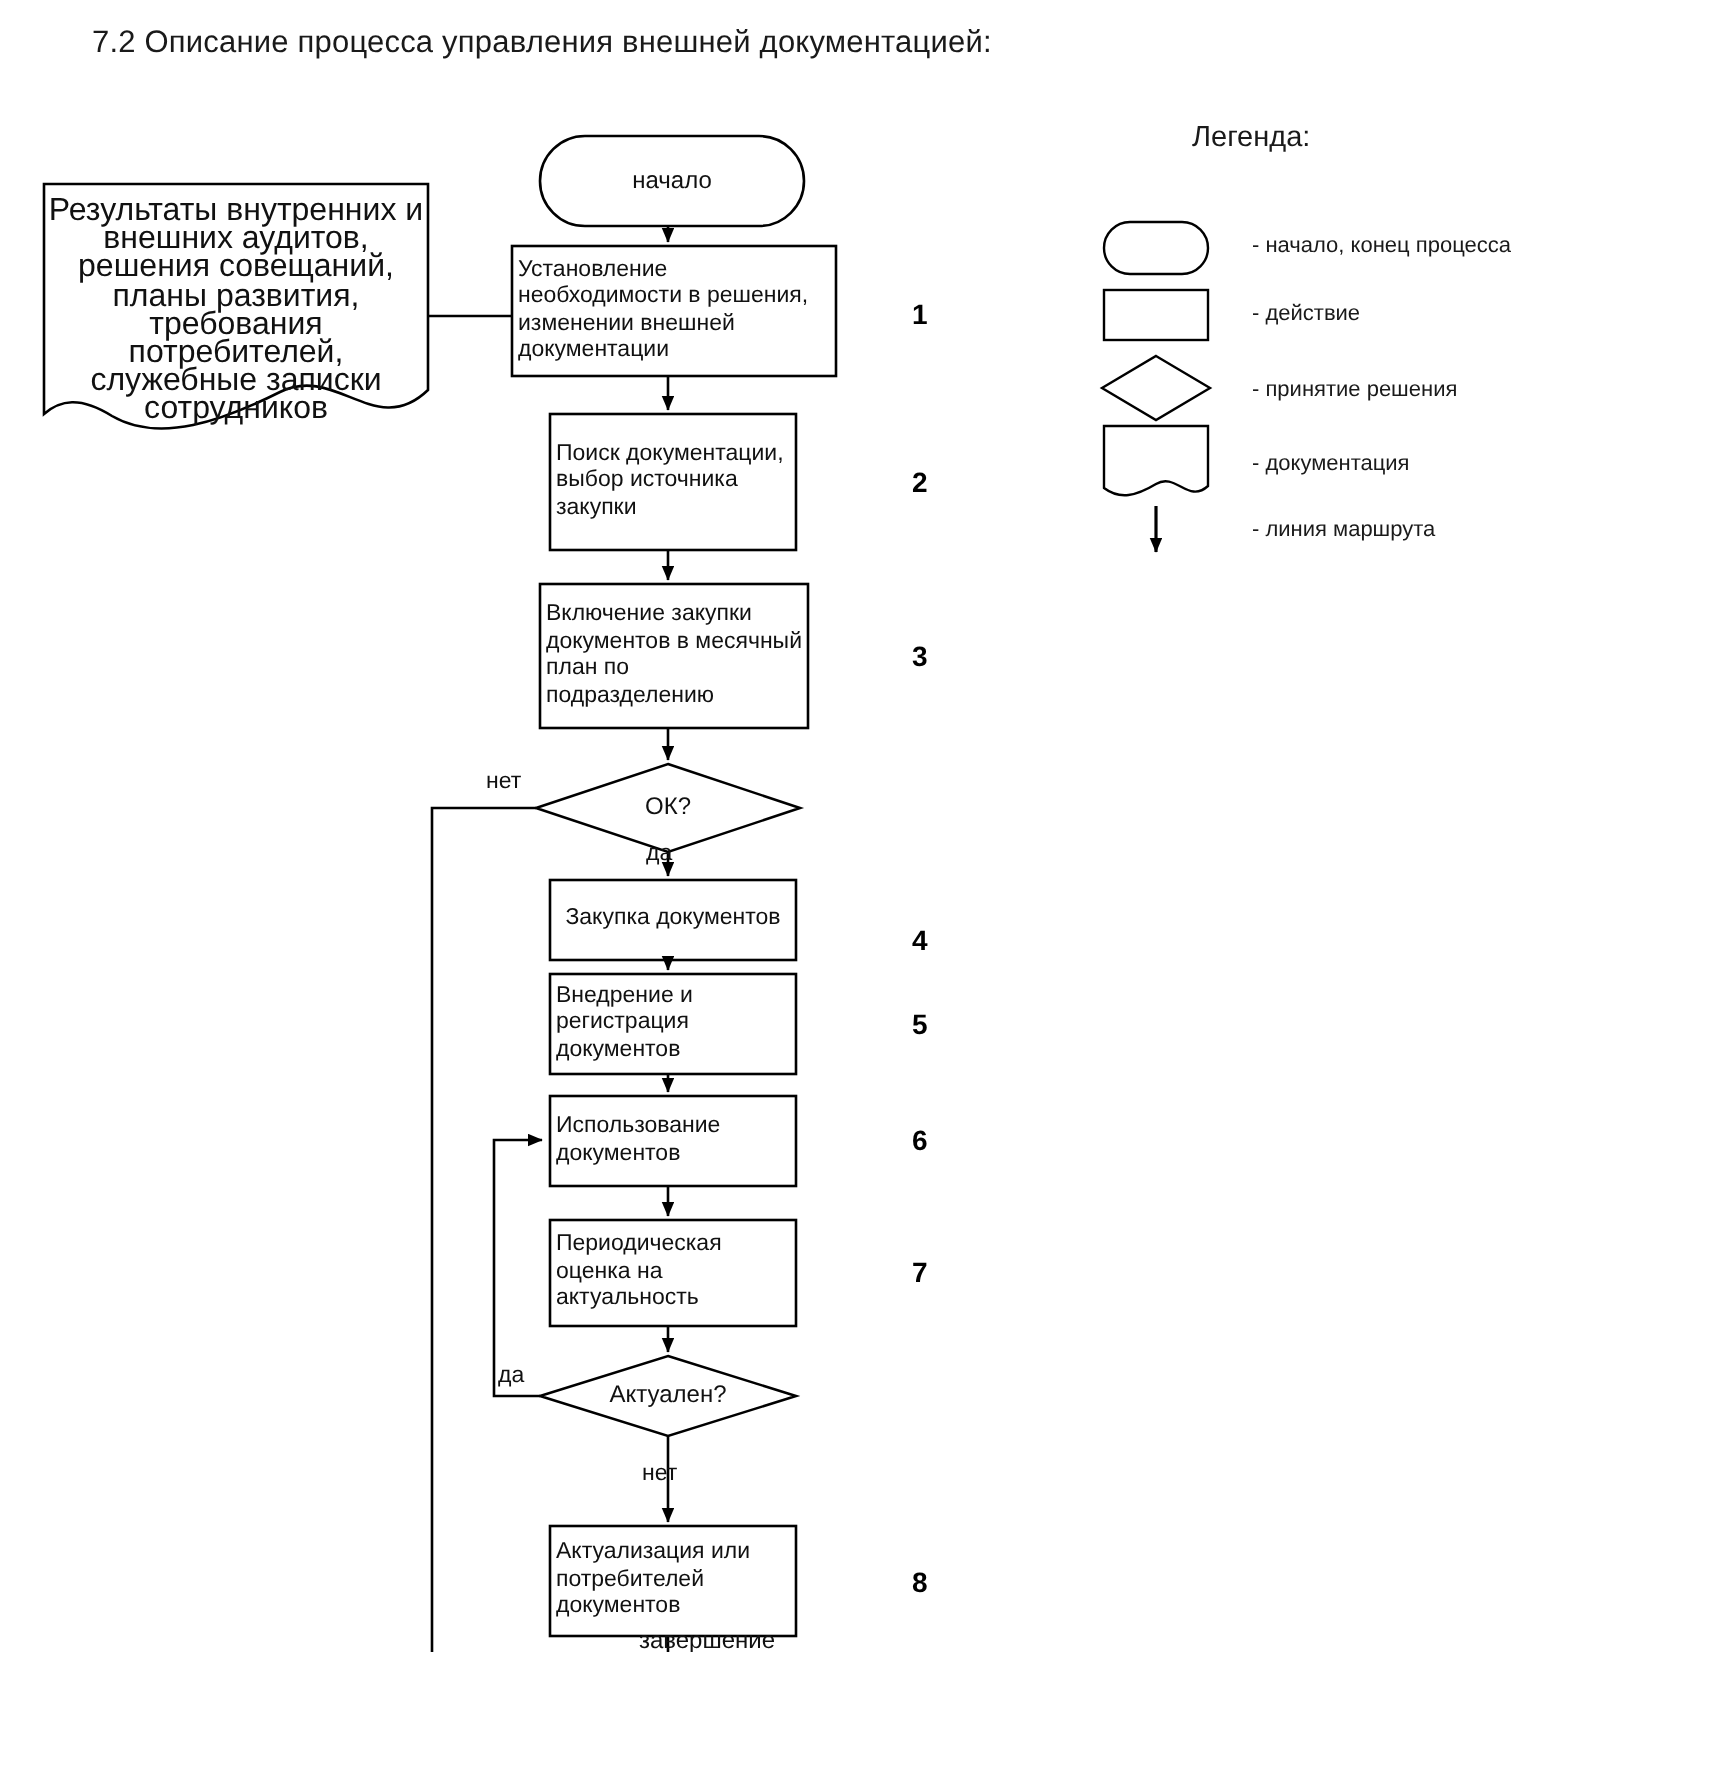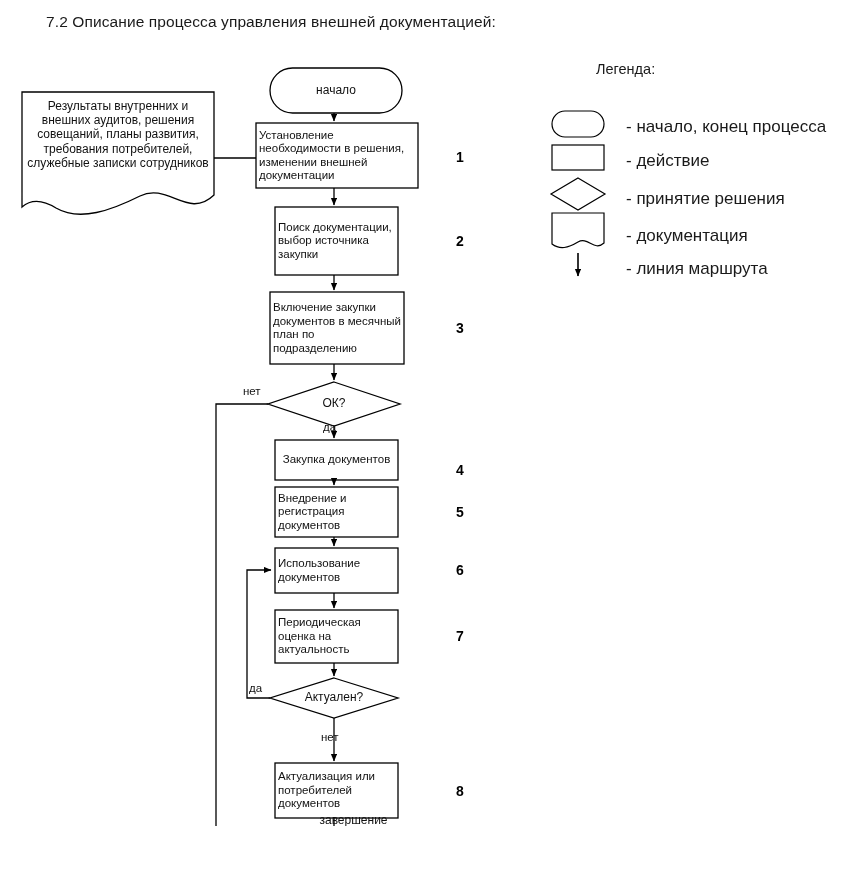--- a/index.html
+++ b/index.html
@@ -46,21 +46,21 @@
     color: #111111;
     box-sizing: border-box;
     padding: 0 3px;
   }
   .node-label.terminator { font-size: 12px; }
   .node-label.decision { font-size: 12px; }
 
   .doc-label {
     position: absolute;
     text-align: center;
-    font-size: 12px;
+    font-size: 16px;
     line-height: 14.2px;
     color: #111111;
     box-sizing: border-box;
   }
 
   .step-num {
     position: absolute;
     font-size: 14px;
     font-weight: bold;
     color: #000000;
@@ -75,21 +75,21 @@
 
   .legend-title {
     left: 596px;
     top: 61px;
     font-size: 14.5px;
     color: #1a1a1a;
     white-space: nowrap;
   }
   .legend-text {
     position: absolute;
-    font-size: 17px;
+    font-size: 11px;
     color: #1a1a1a;
     white-space: nowrap;
   }
 </style>
 </head>
 <body>
 
 <div id="page">
 
   <div class="abs page-title">7.2 Описание процесса управления внешней документацией:</div>

